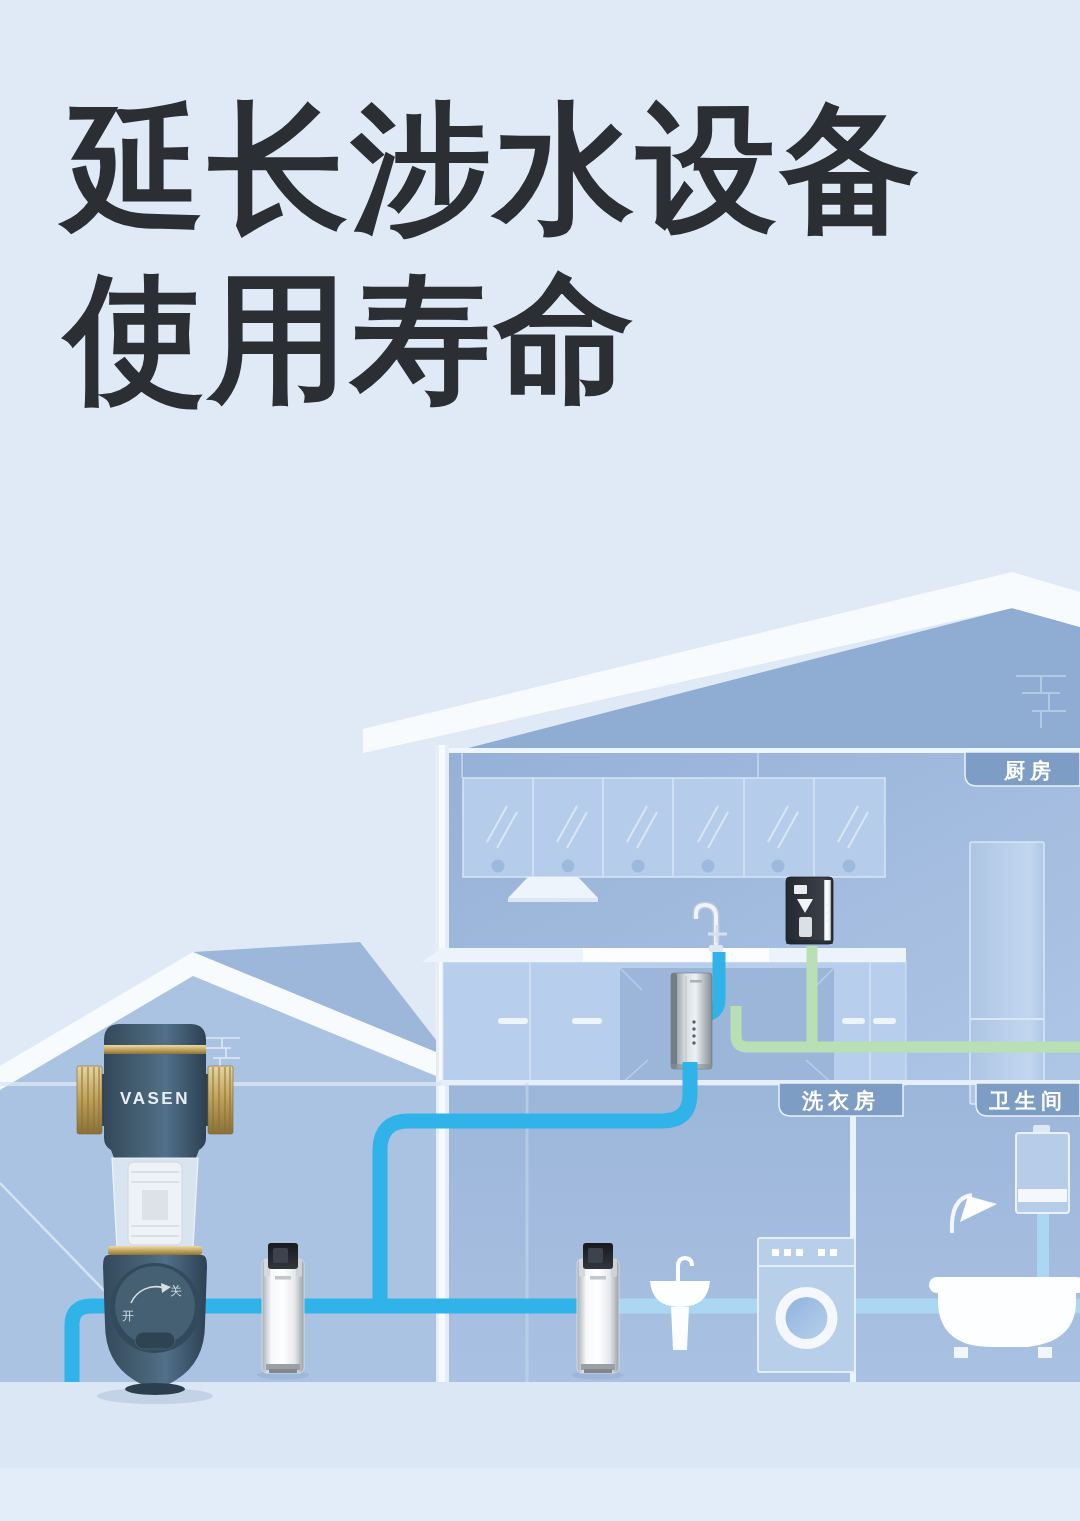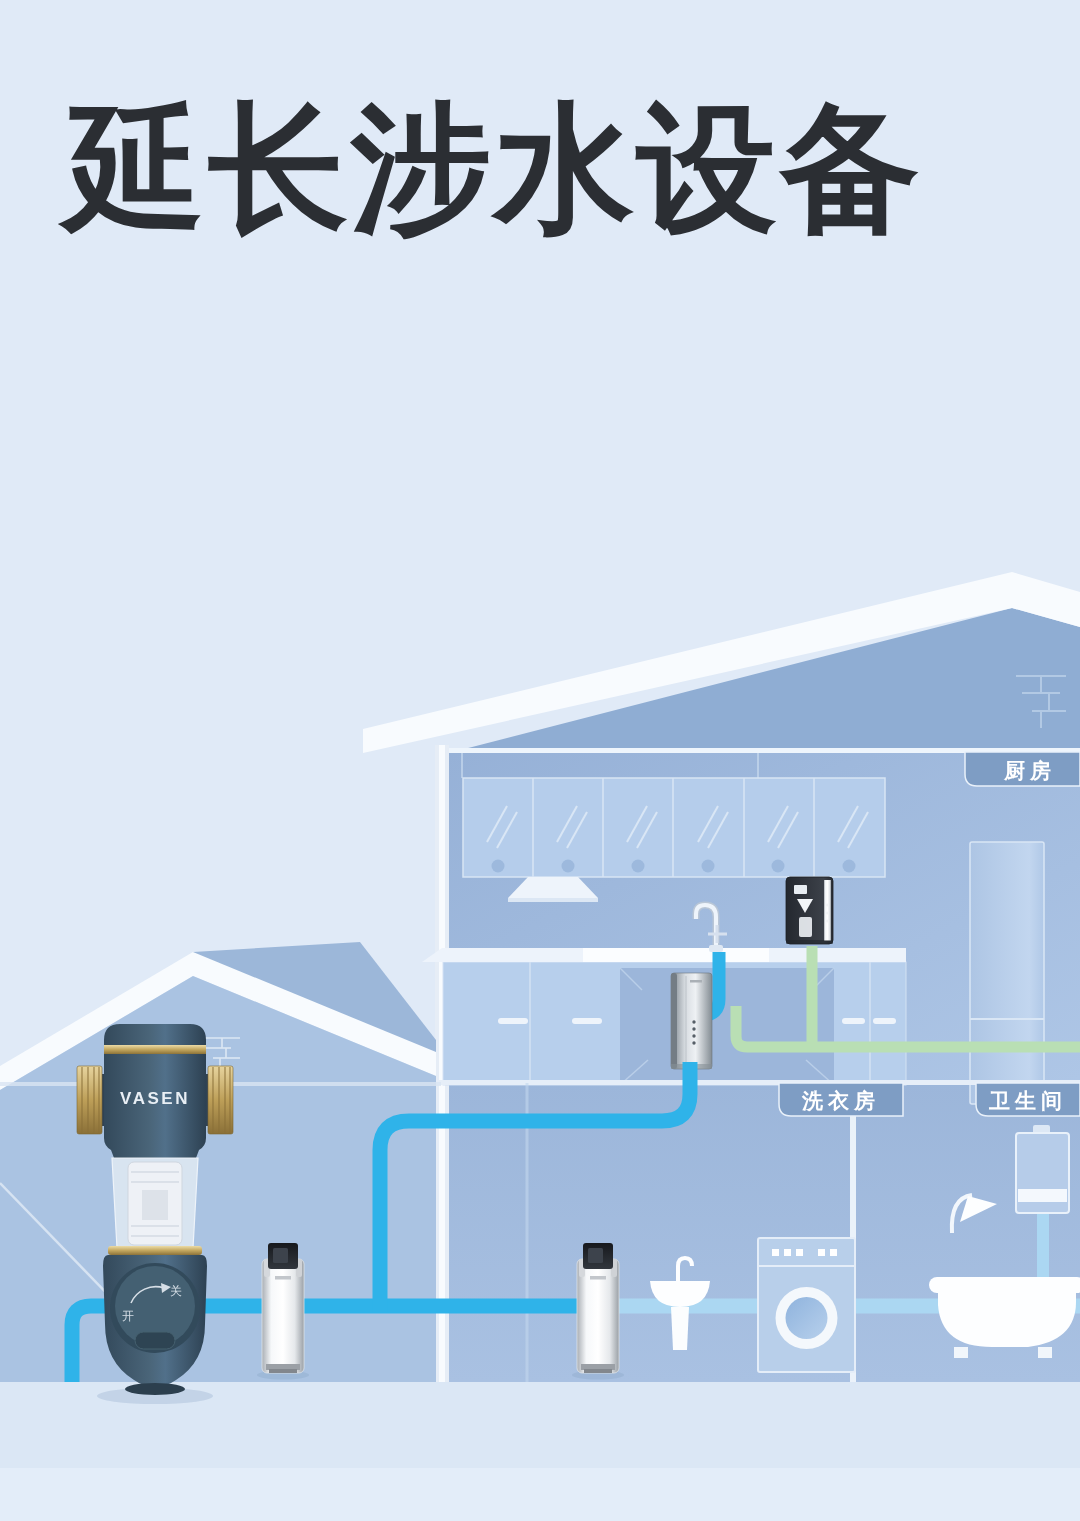--- a/index.html
+++ b/index.html
@@ -16,20 +16,21 @@
   svg{position:absolute;left:0;top:0;}
   .badge-text{font-size:21px;font-weight:700;letter-spacing:5px;fill:#ffffff;}
   .brand-text{font-size:17px;font-weight:700;letter-spacing:2.5px;fill:#e9eff5;}
   .knob-text{font-size:12px;fill:#d6dee6;}
 </style>
 </head>
 <body>
 
 <div class="title">
   <div>延长涉水设备</div>
+  <div>使用寿命</div>
 </div>
 
 <svg width="1080" height="1521" viewBox="0 0 1080 1521">
   <defs>
     <linearGradient id="kitchenWall" x1="0" y1="0" x2="1" y2="1">
       <stop offset="0" stop-color="#96b1d7"></stop>
         <stop offset="1" stop-color="#aec6e6"></stop>
     </linearGradient>
     <linearGradient id="lowerWall" x1="0" y1="0" x2="0" y2="1">
       <stop offset="0" stop-color="#9cb6da"></stop>

